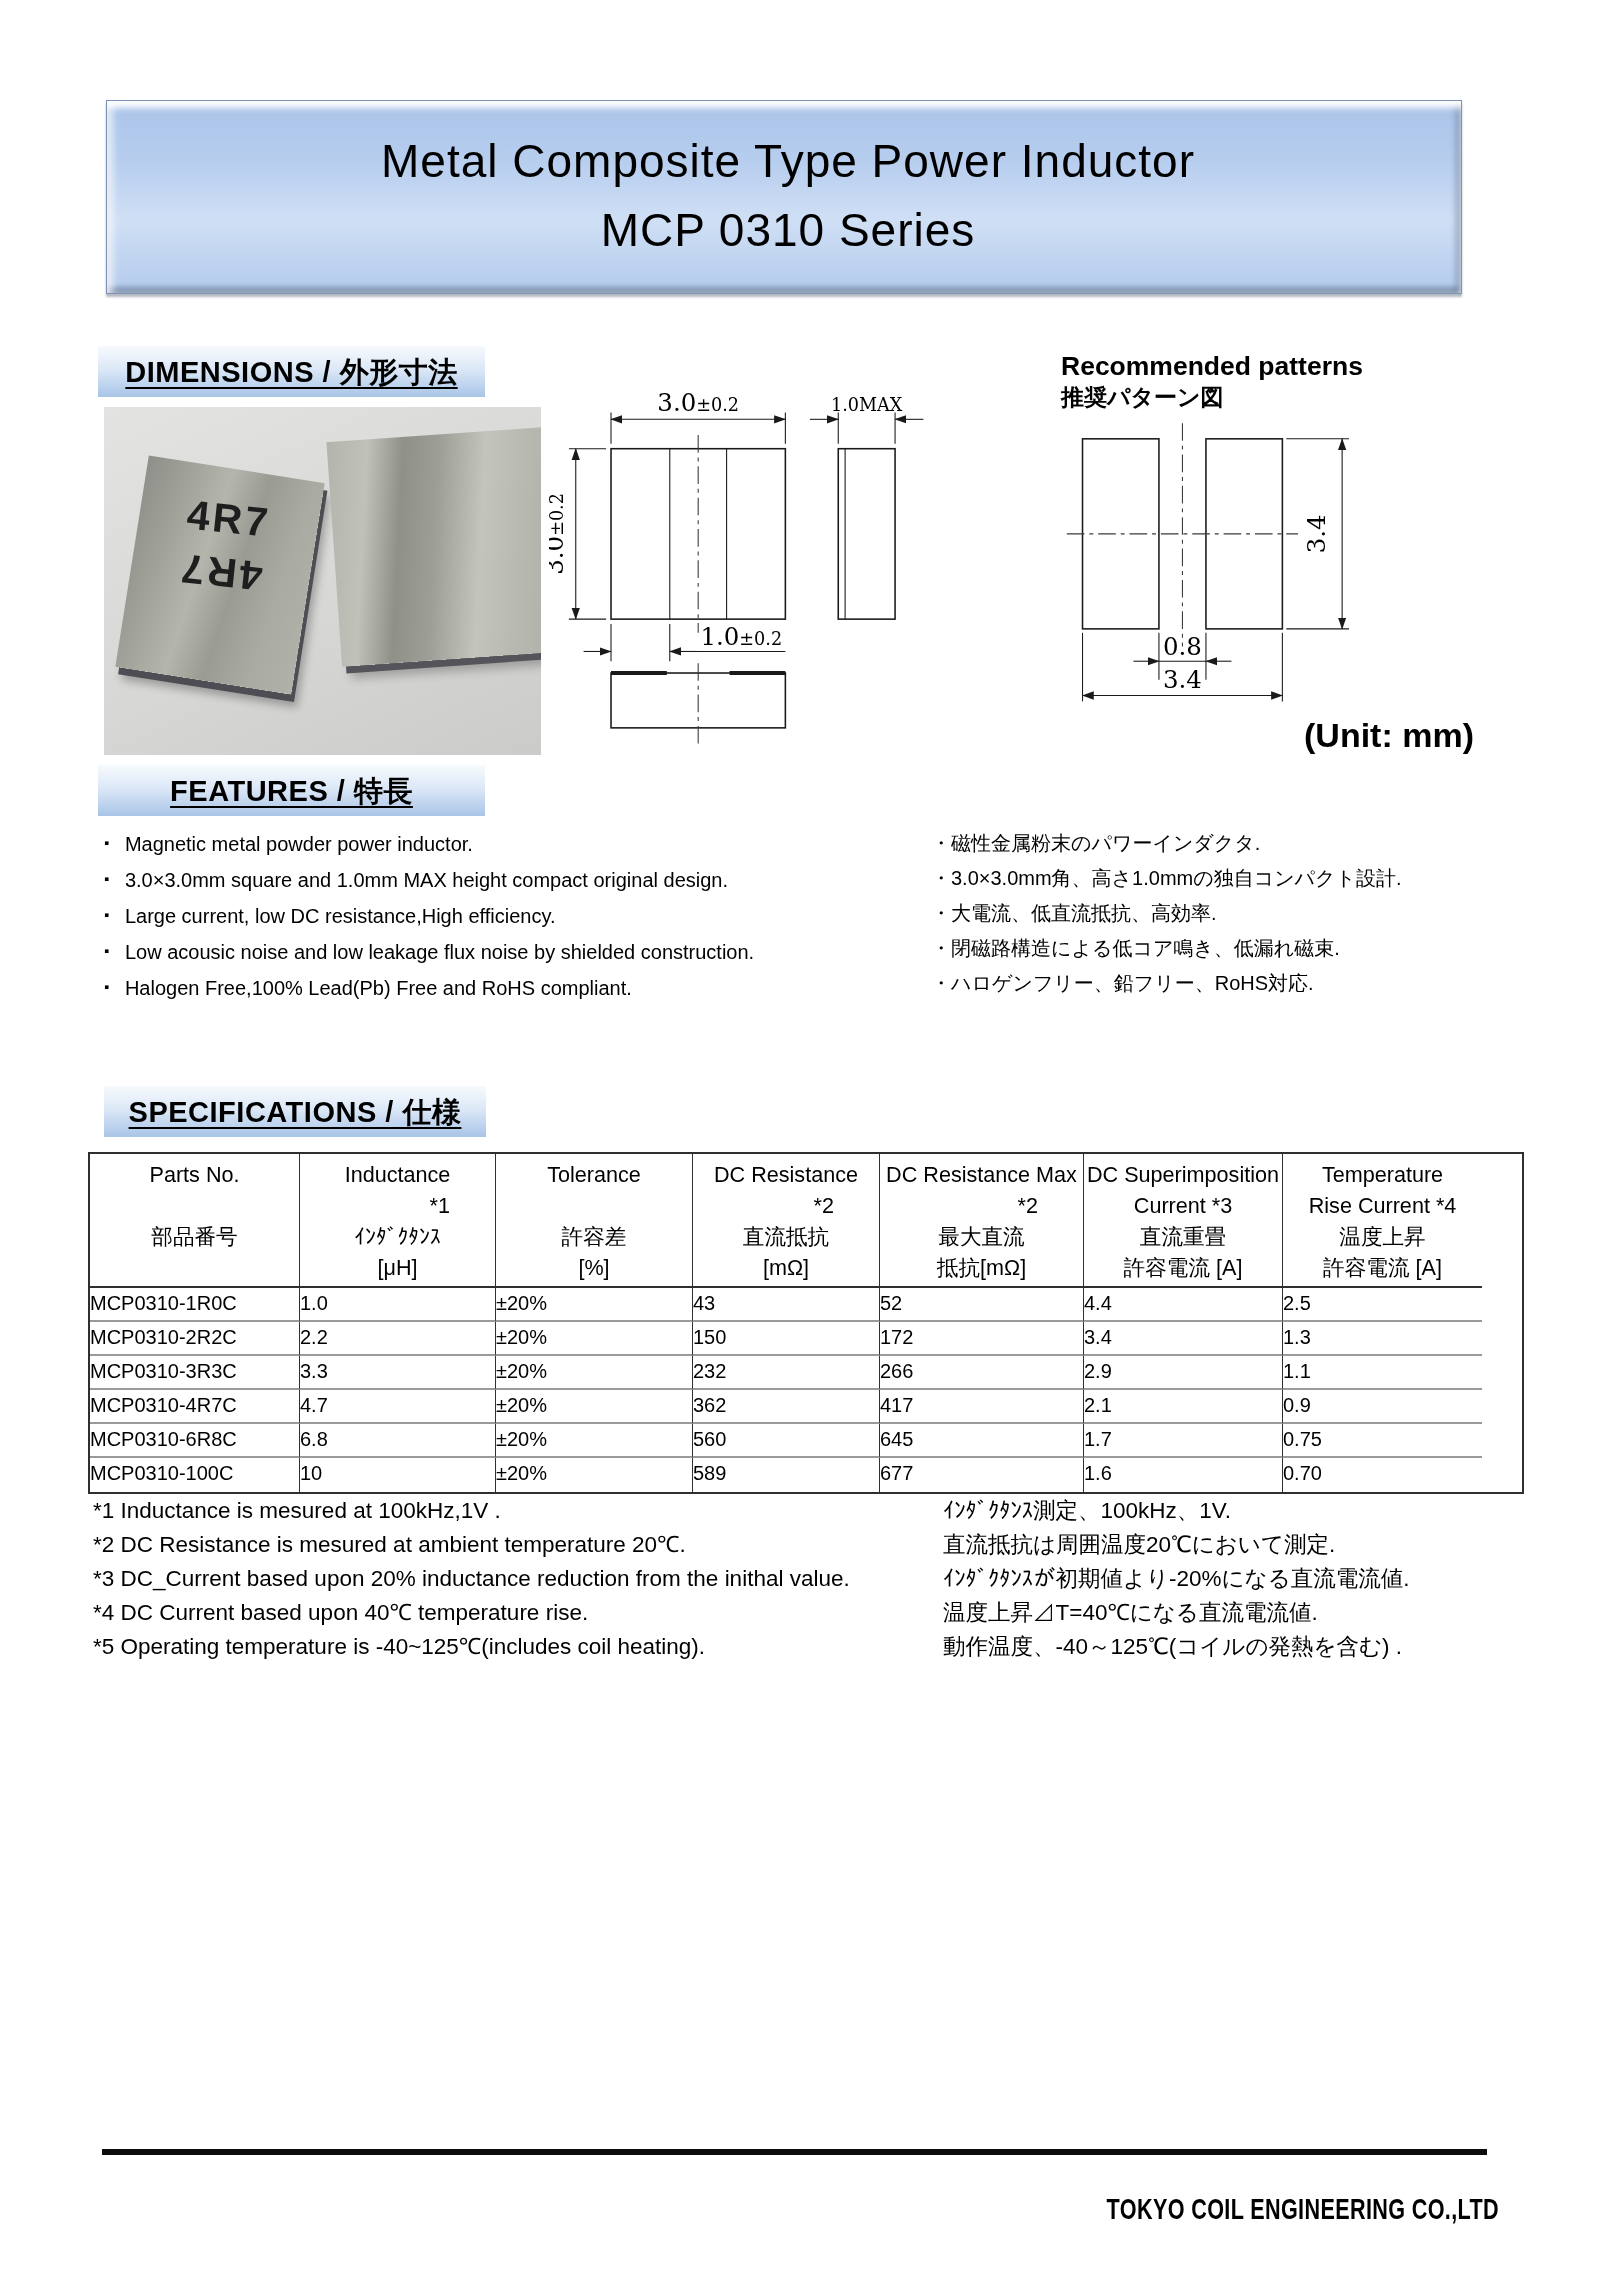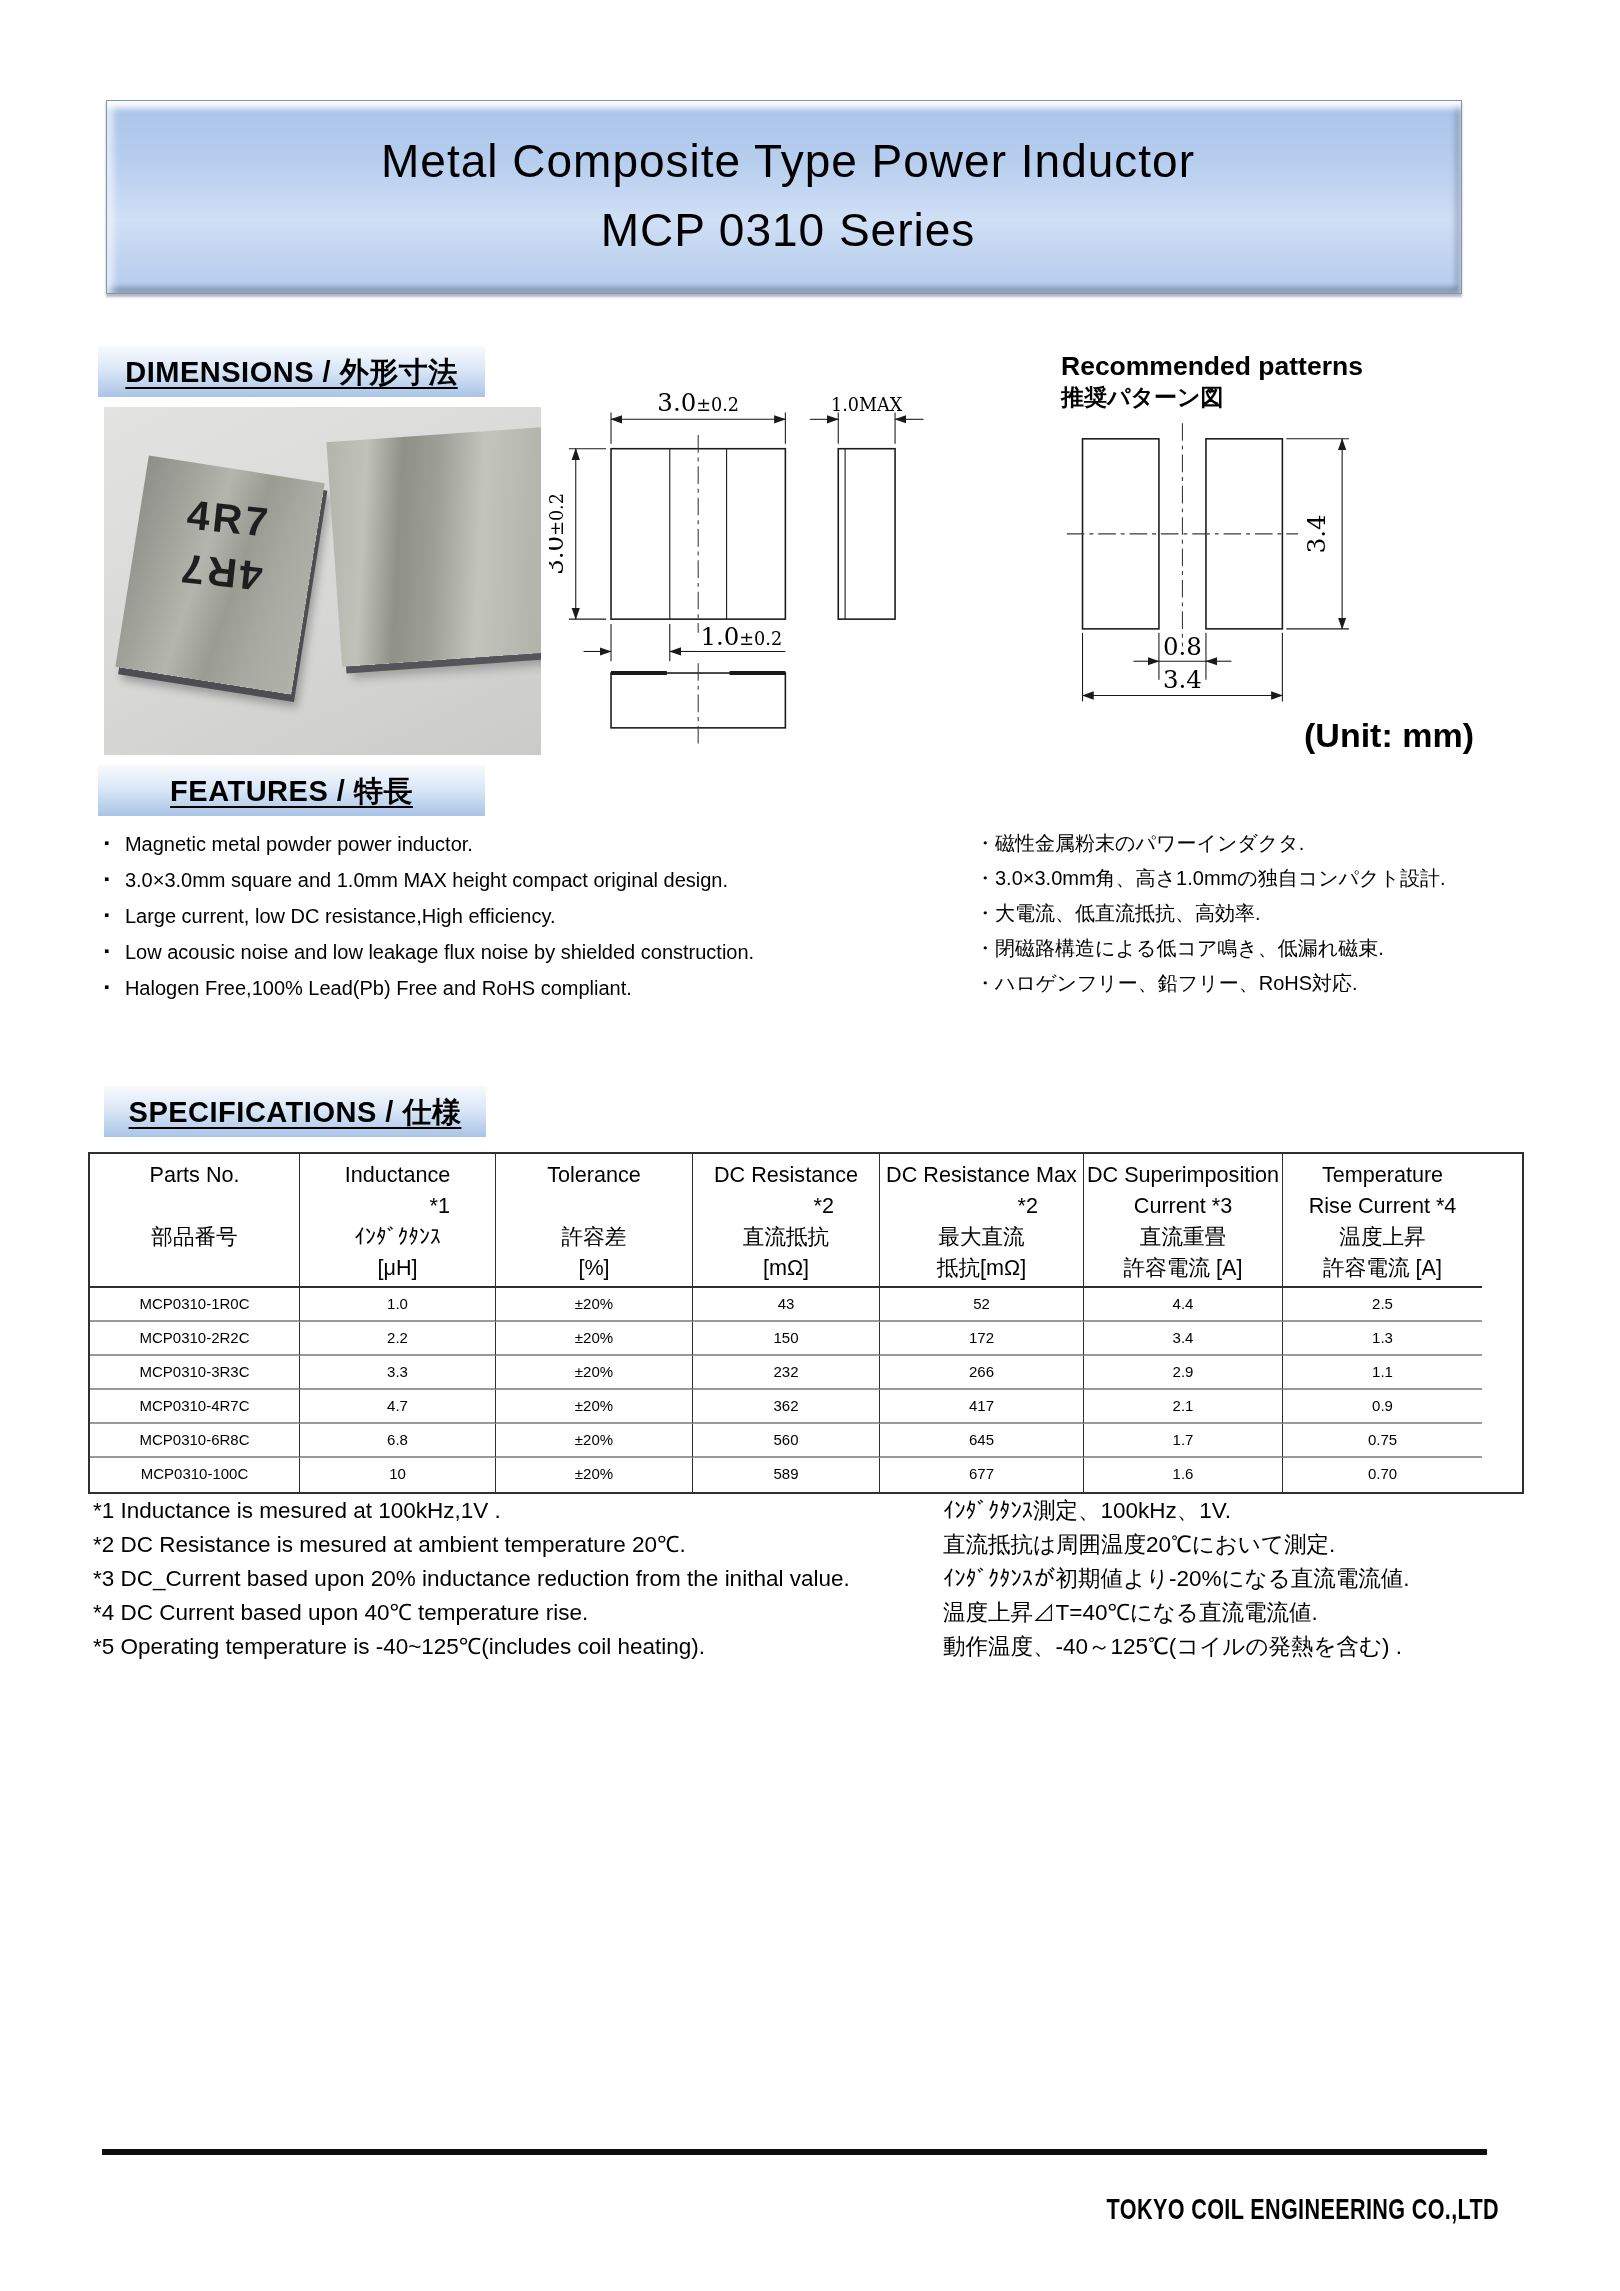--- a/index.html
+++ b/index.html
@@ -82,41 +82,41 @@
   svg text  { font-family: "DejaVu Serif", serif; font-size: 25px; fill: #000; }
   svg text.small, svg tspan.tol { font-size: 18px; }
 
   .rec-title-en { position:absolute; left:1061px; top:351px;  font-size:26.5px; font-weight:700; }
   .rec-title-jp { position:absolute; left:1061px; top:382px;  font-size:23px; font-weight:700; }
   .unit-note    { position:absolute; left:1304px; top:716px;  font-size:34px; font-weight:700; }
 
   
   .feat { position: absolute; top: 826px; }
   .feat-en { left: 104px; }
-  .feat-jp { left: 931px; margin-left: 44px; }
+  .feat-jp { left: 931px; }
   .feat .line { font-size: 20px; line-height: 35px; font-weight: 500; white-space: nowrap; }
   .feat-en .line::before { content: "▪"; font-size: 14.7px; margin-right: 15.7px; vertical-align: 2.9px; }
 
   
   .spec-table {
     position: absolute; left: 88px; top: 1152px; width: 1436px;
     display: grid;
     grid-template-columns: 210px 196px 197px 187px 204px 199px 199px;
     grid-template-rows: 134px repeat(6, 34px);
     border: 2px solid #2f2f2f;
     background: #fff;
   }
   .cell { border-right: 1px solid #2f2f2f; overflow: hidden; }
   .cell.lastcol { border-right: none; }
   .hc { border-bottom: 2px solid #2f2f2f; padding-top: 4.9px; }
   .hl { height: 31px; line-height: 31px; text-align: center; font-size: 21.6px; white-space: nowrap; }
   .hl.ralign { text-align: right; padding-right: 45px; }
   .bc {
     border-bottom: 2px solid #9a9a9a;
-    text-align: center; font-size: 15px; line-height: 31px; white-space: nowrap;
+    font-size: 20px; line-height: 31px; white-space: nowrap;
   }
   .bc.lastrow { border-bottom: none; }
 
   
   .notes { position: absolute; top: 1494px; }
   .notes-en { left: 93px; }
   .notes-jp { left: 943px; }
   .notes .line { font-size: 22.5px; line-height: 34px; font-weight: 500; white-space: nowrap; }
 
   

